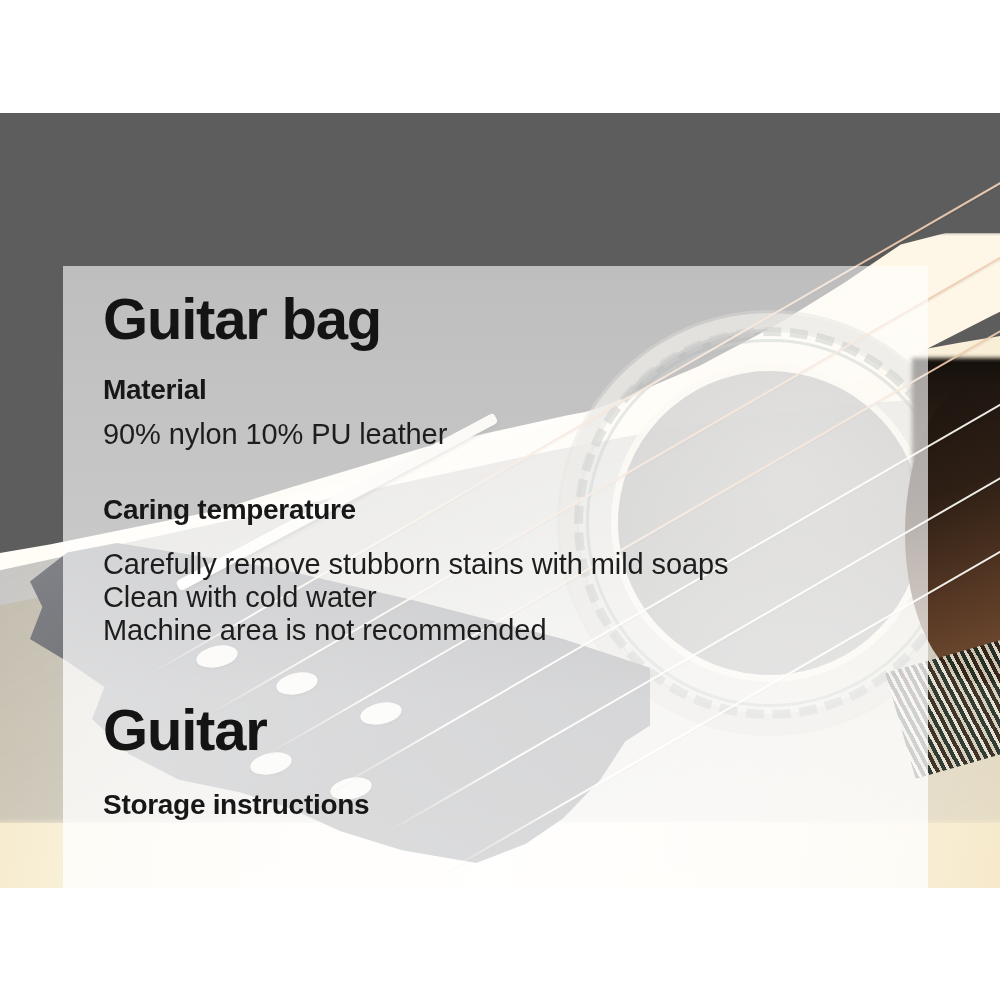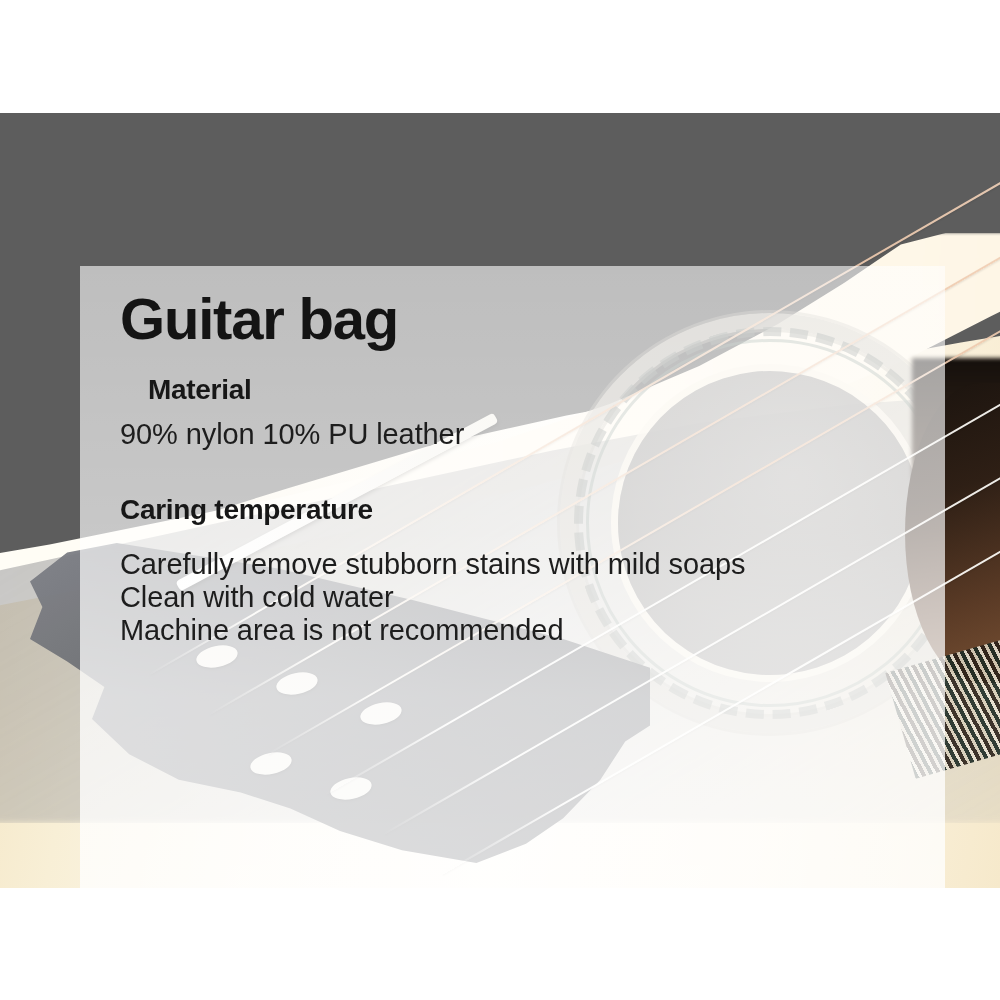--- a/index.html
+++ b/index.html
@@ -180,21 +180,21 @@
   .string.thin {
     background:linear-gradient(90deg,
       rgba(255,255,255,0) 0%, rgba(255,255,252,.95) 14%,
       rgba(255,253,248,.9) 100%);
     height:1.6px;
   }
 
   
   #panel {
     position:absolute;
-    left:80px; top:153px;
+    left:63px; top:153px;
     width:865px; height:695px;
     background:linear-gradient(180deg,
       rgba(255,255,255,.60) 0%,
       rgba(255,255,255,.66) 38%,
       rgba(255,255,255,.76) 62%,
       rgba(255,255,255,.80) 100%);
   }
 
   .block { position:absolute; left:40px; }
 
@@ -214,21 +214,21 @@
   }
   .p {
     font-size:29px;
     font-weight:normal;
     color:#1d1d1d;
     line-height:33px;
     letter-spacing:-.1px;
   }
 
   #guitar-bag-title   { top:24px; }
-  #material-heading   { top:110px;margin-left:28px; }
+  #material-heading   { top:110px; }
   #material-value     { top:152px; }
   #caring-heading     { top:230px; }
   #caring-list        { top:282px; }
   #guitar-title       { top:435px; }
   #storage-heading    { top:525px; }
   #storage-list       { top:575px; }
 </style>
 </head>
 <body>
 
@@ -275,18 +275,20 @@
       <div class="block p" id="material-value">90% nylon 10% PU leather</div>
 
       <div class="block h2" id="caring-heading">Caring temperature</div>
 
       <div class="block" id="caring-list">
         <div class="p">Carefully remove stubborn stains with mild soaps</div>
         <div class="p">Clean with cold water</div>
         <div class="p">Machine area is not recommended</div>
       </div>
 
-
+      <div class="block h1" id="guitar-title">Guitar</div>
+
+      <div class="block h2" id="storage-heading">Storage instructions</div>
 
 
     </div>
   </div>
 </div>
 
 </body></html>

